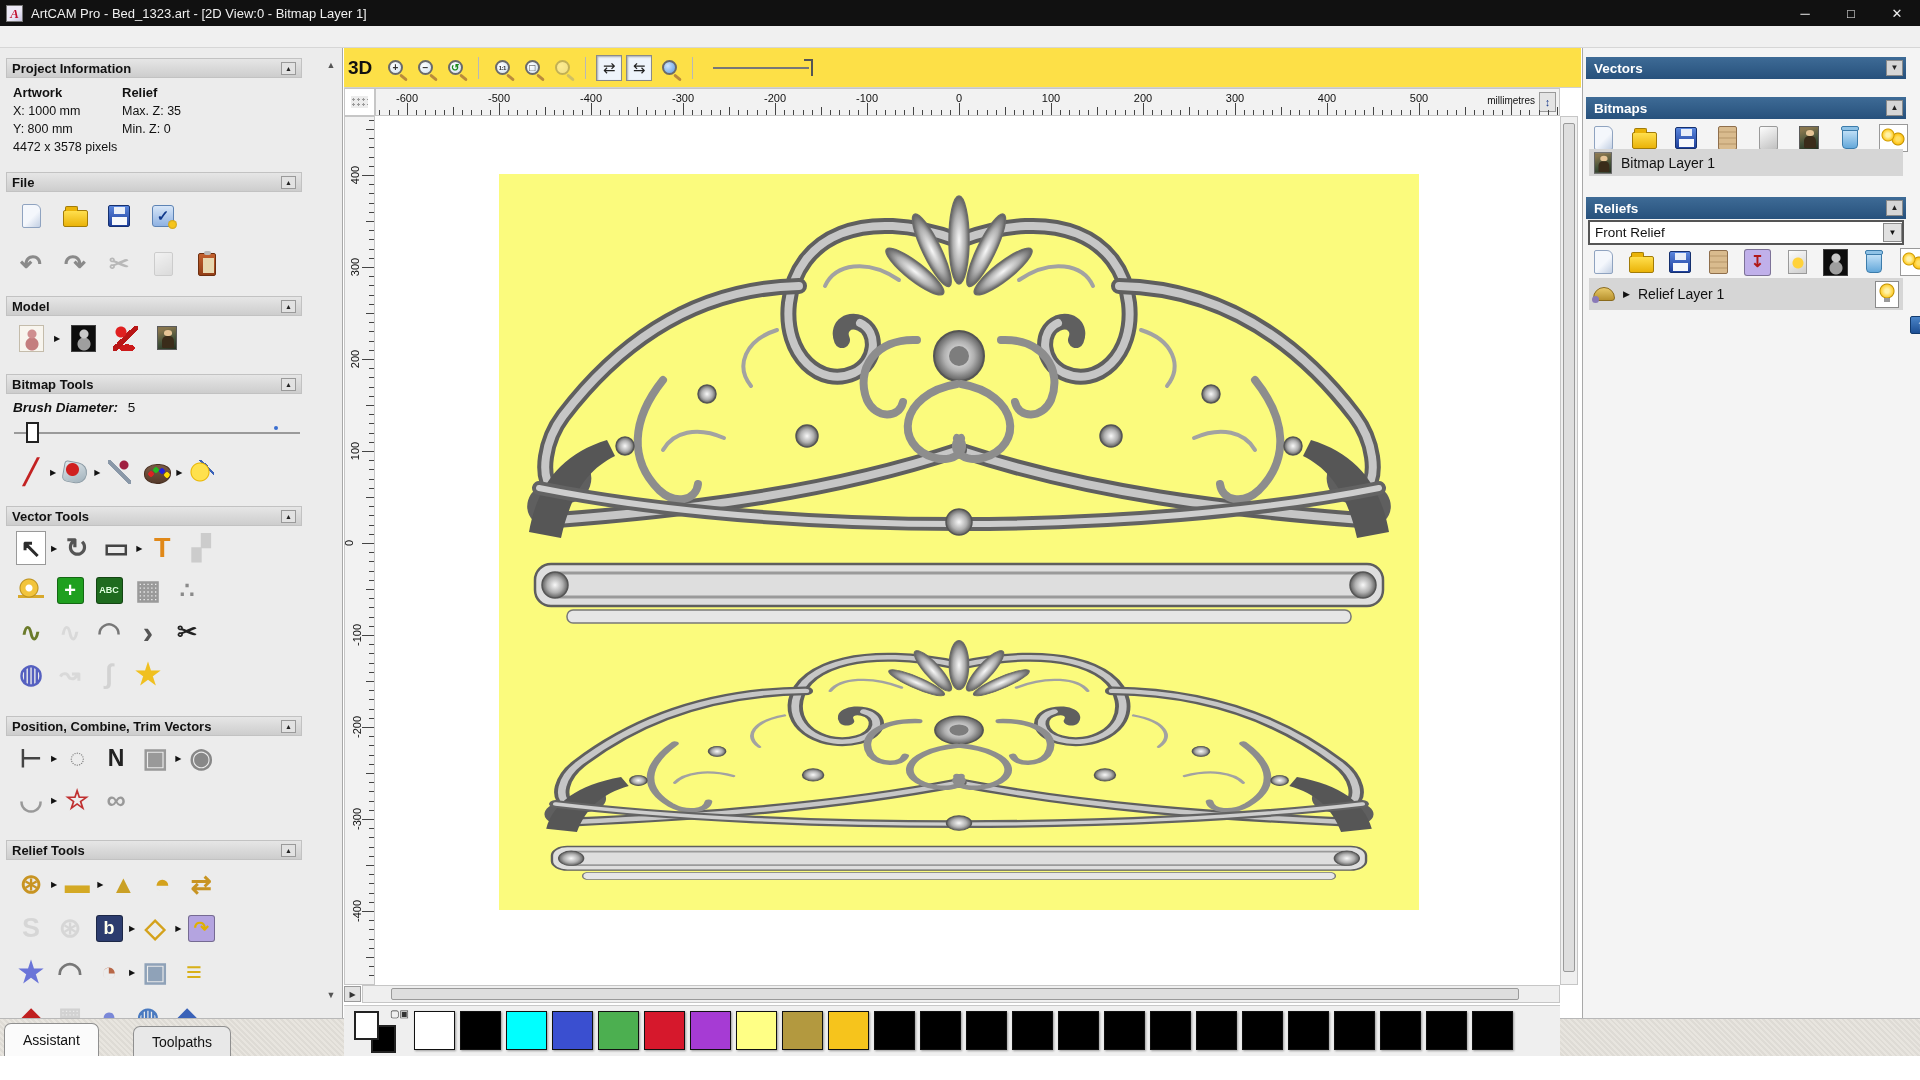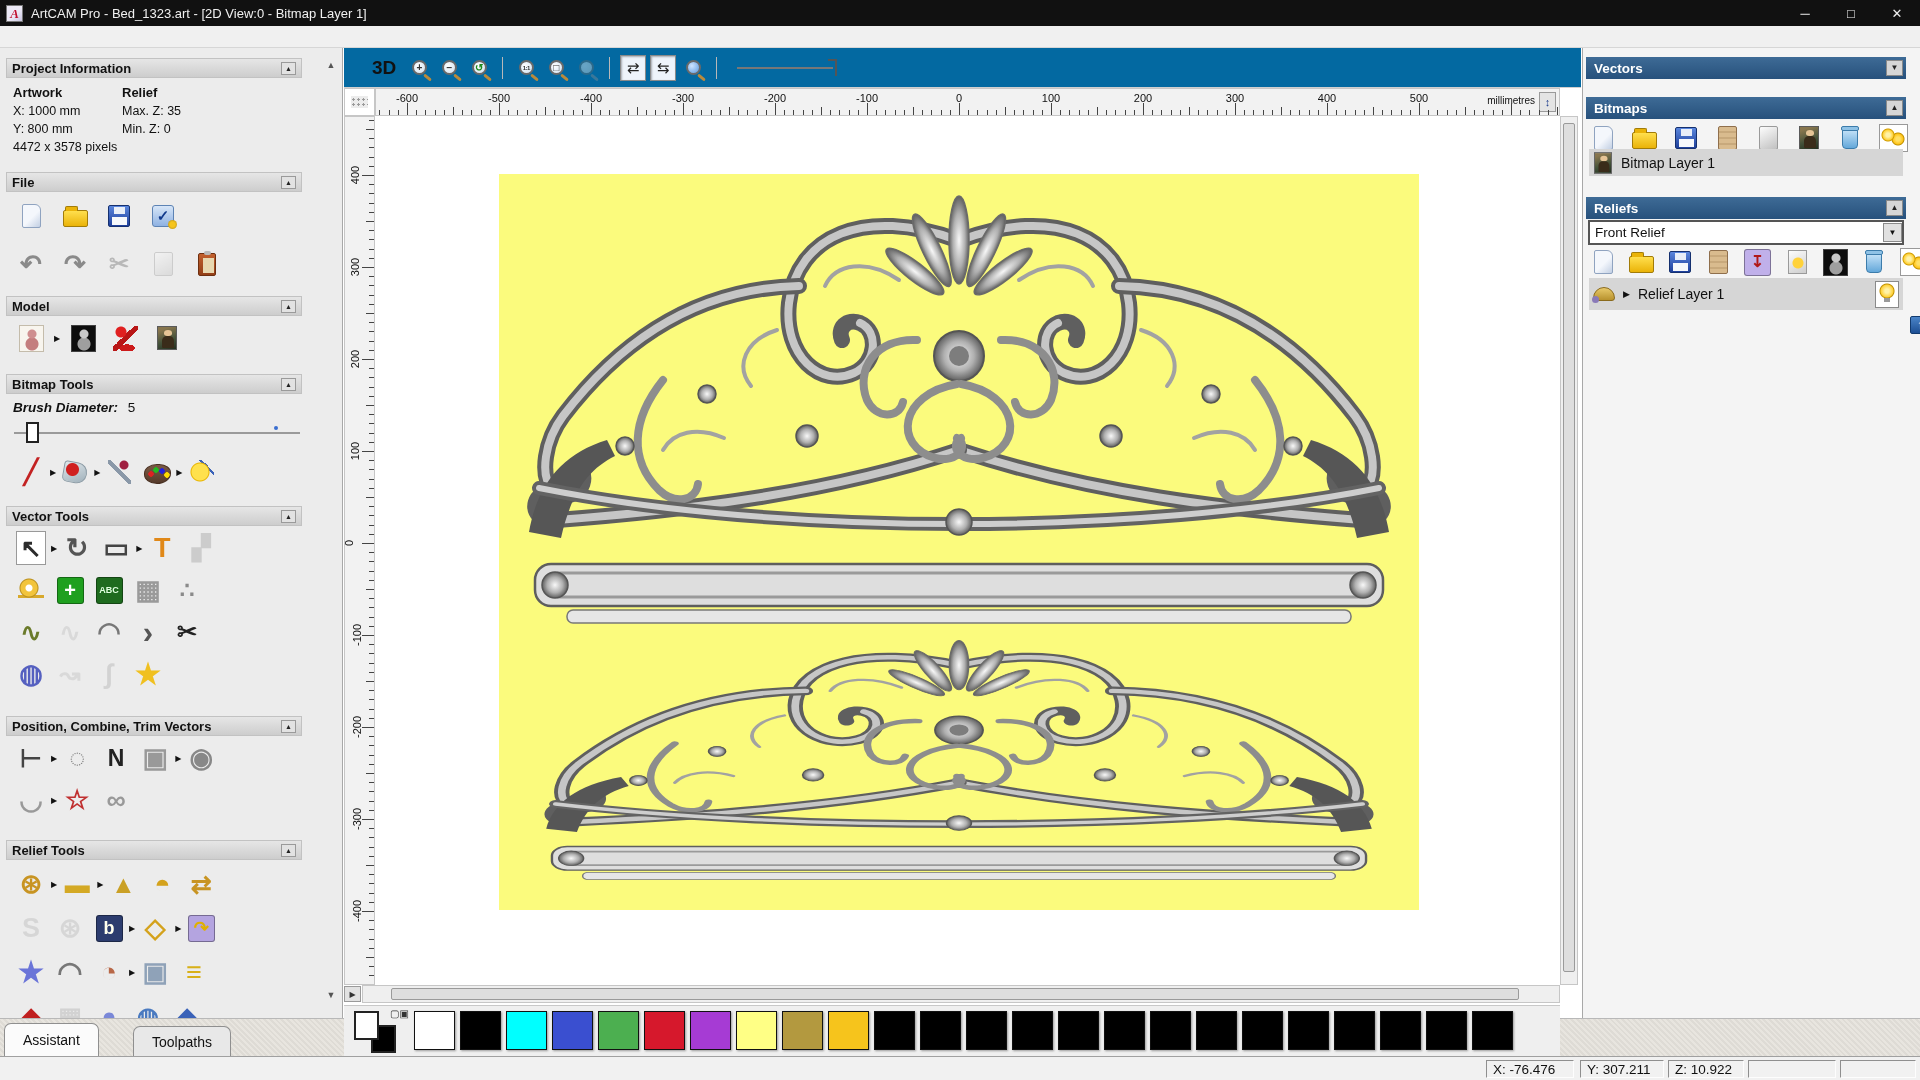--- a/index.html
+++ b/index.html
@@ -68,22 +68,22 @@
 .ic.lamp{width:25px;height:25px;background-image:radial-gradient(circle at 8px 6px,#e02020 0 5px,rgba(0,0,0,0) 6px),linear-gradient(135deg,rgba(0,0,0,0) 42%,#b81616 42% 58%,rgba(0,0,0,0) 58%),radial-gradient(ellipse 9px 4px at 14px 22px,#cc1a1a 0 90%,rgba(0,0,0,0) 91%);}
 .ic.bucket{width:24px;height:21px;background:radial-gradient(circle at 8px 7px,#d02020 0 6px,rgba(0,0,0,0) 7px),linear-gradient(150deg,#dfe6ea,#9fb0ba);border-radius:3px 10px 10px 5px;border:1px solid #8a9aa4;transform:rotate(10deg);}
 .ic.dropper{width:23px;height:24px;background-image:radial-gradient(circle at 16px 5px,#a02040 0 4px,rgba(0,0,0,0) 5px),linear-gradient(45deg,rgba(0,0,0,0) 44%,#8a98a8 44% 56%,rgba(0,0,0,0) 56%);}
 .ic.paletteic{width:27px;height:20px;margin-top:4px;background:radial-gradient(circle at 6px 9px,#d22 0 2.5px,rgba(0,0,0,0) 3px),radial-gradient(circle at 11px 5px,#2b2 0 2.5px,rgba(0,0,0,0) 3px),radial-gradient(circle at 17px 6px,#22d 0 2.5px,rgba(0,0,0,0) 3px),radial-gradient(circle at 22px 10px,#fd0 0 2.5px,rgba(0,0,0,0) 3px),linear-gradient(#7a5a44,#553a2a);border-radius:50% 45% 55% 50%;border:1px solid #472e20;}
 .ic.floodyellow{width:26px;height:24px;background:radial-gradient(circle at 12px 12px,#ffe14d 0 8px,#e8b400 9px,rgba(0,0,0,0) 10px),linear-gradient(45deg,rgba(0,0,0,0) 70%,#3a62b8 70% 76%,rgba(0,0,0,0) 76%);}
 .ic.tape{width:26px;height:24px;background:radial-gradient(circle at 11px 10px,#fff 0 3px,#f2c43c 4px 8px,#b98f1e 9px,rgba(0,0,0,0) 10px),linear-gradient(rgba(0,0,0,0) 70%,#d8a92c 70% 85%,rgba(0,0,0,0) 85%);}
 .ic.reliefgold{width:22px;height:14px;background:linear-gradient(#e8c96a,#b8922e);border-radius:11px 11px 3px 3px;border:1px solid #8a6a1c;}
 .ic.reliefgold::before{content:"";position:absolute;left:-2px;bottom:-3px;width:7px;height:7px;border-radius:50%;background:#8a7ab8;}
 
 
-#ctoolbar{position:absolute;left:344px;top:48px;width:1237px;height:40px;background:#0369a1;
-  display:flex;align-items:center;gap:6px;padding-left:28px;border-bottom:1px solid #d0d0d0;}
+#ctoolbar{position:absolute;left:344px;top:48px;width:1237px;height:40px;background:#fde047;
+  display:flex;align-items:center;gap:6px;padding-left:4px;border-bottom:1px solid #d0d0d0;}
 #btn3d{font:bold 19px "Liberation Sans",sans-serif;color:#111;margin-right:4px;}
 .cbtn{min-width:26px;height:26px;display:flex;align-items:center;justify-content:center;border:1px solid rgba(0,0,0,0);}
 .cbtn.pressed{border:1px solid #8a8a8a;background:#eef4fb;box-shadow:inset 1px 1px 2px rgba(0,0,0,.3);}
 .cbtn.dis{opacity:.4;filter:grayscale(1);}
 .csep{width:1px;height:22px;background:#b8b8b8;margin:0 6px;}
 .mag{position:relative;width:15px;height:15px;border:2px solid #6a6a6a;border-radius:50%;
   background:radial-gradient(circle at 35% 35%,#fff,#cfe0ef);display:flex;align-items:center;justify-content:center;
   font:bold 10px/1 "Liberation Sans",sans-serif;color:#333;}
 .mag::after{content:"";position:absolute;right:-7px;bottom:-6px;width:9px;height:3px;background:#b98a3c;border-radius:2px;transform:rotate(40deg);}
 .mag.green{color:#1a8a1a;}
@@ -947,20 +947,13 @@
 
   <div class="tabstrip-left">
     <div class="btab active" style="left:4px;top:1px;height:33px;">
       <span>Assistant</span>
     </div>
     <div class="btab" style="left:133px;top:4px;height:30px;">
       <span>Toolpaths</span>
     </div>
   </div>
 
-  <div id="statusbar">
-    <div class="scell" style="left:1486px;width:88px;">X: -76.476</div>
-    <div class="scell" style="left:1580px;width:84px;">Y: 307.211</div>
-    <div class="scell" style="left:1668px;width:76px;">Z: 10.922</div>
-    <div class="scell" style="left:1748px;width:88px;"></div>
-    <div class="scell" style="left:1840px;width:76px;"></div>
-  </div>
 </div>
 
 </body></html>

